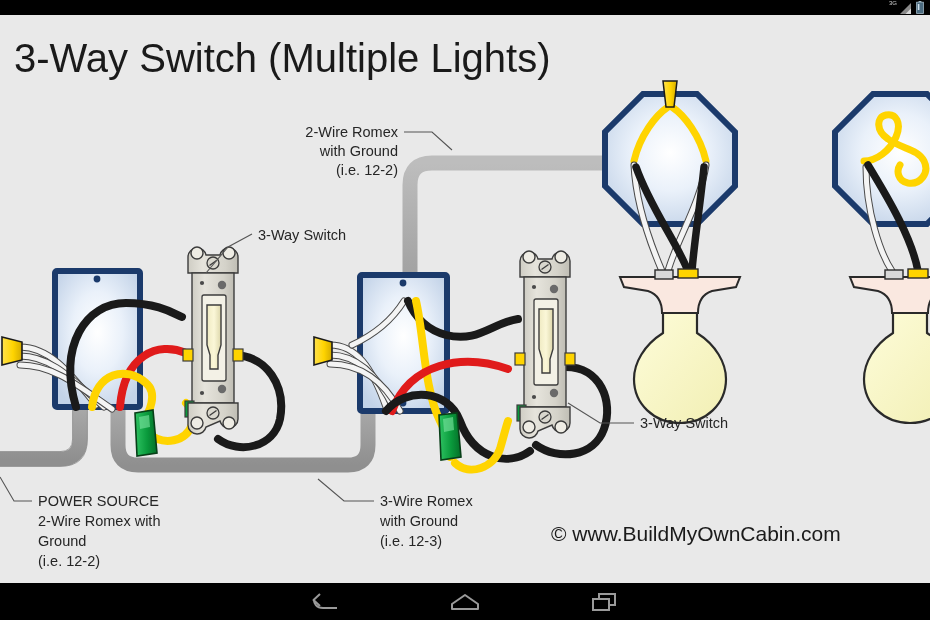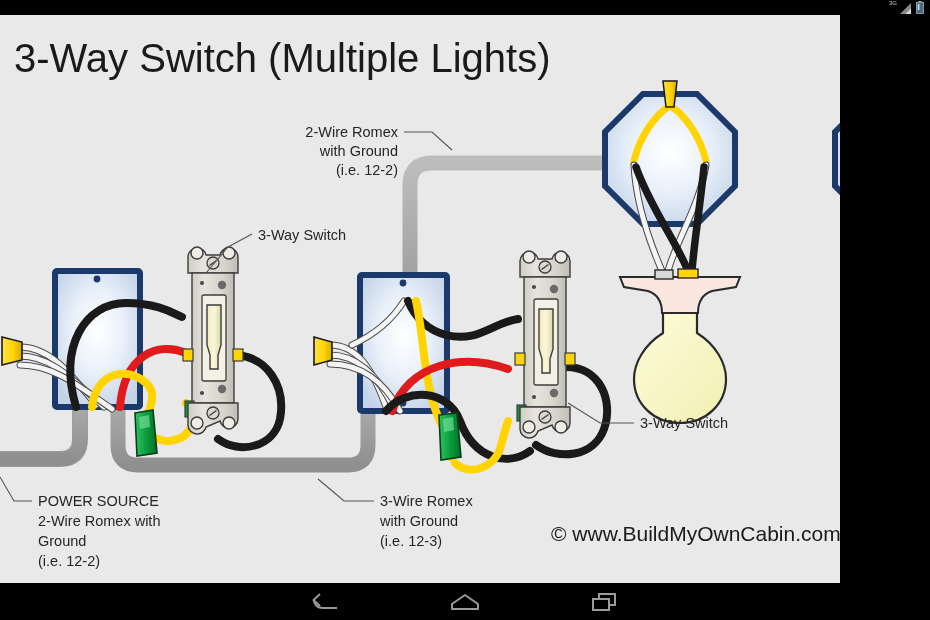--- a/index.html
+++ b/index.html
@@ -67,21 +67,21 @@
   .nav-btn {
     width: 44px; height: 28px;
     display: flex; align-items: center; justify-content: center;
     cursor: pointer;
   }
 
   
   #content {
     position: absolute;
     left: 0; top: 15px;
-    width: 840px; height: 568px;
+    width: 930px; height: 568px;
     background: #0369a1;
     overflow: hidden;
   }
   #diagram { display: block; }
 
   .ttl {
     font-family: "Liberation Sans", sans-serif;
     font-size: 40px;
     fill: #1a1a1a;
   }

